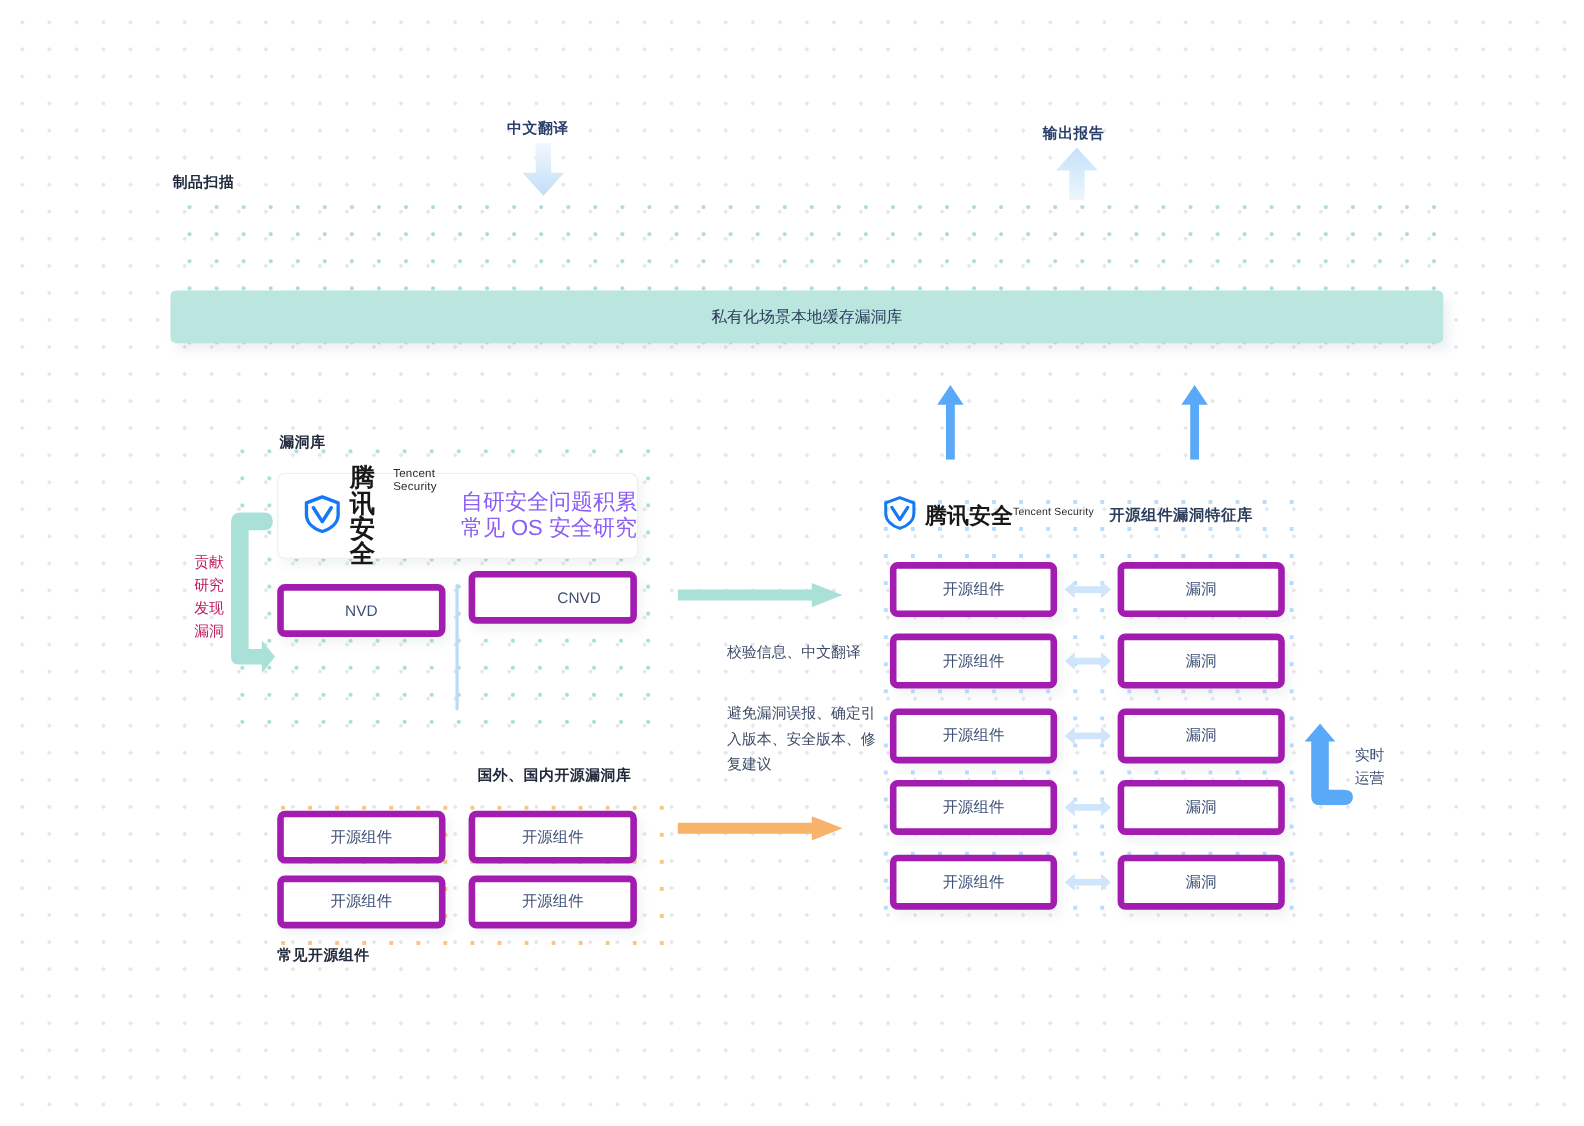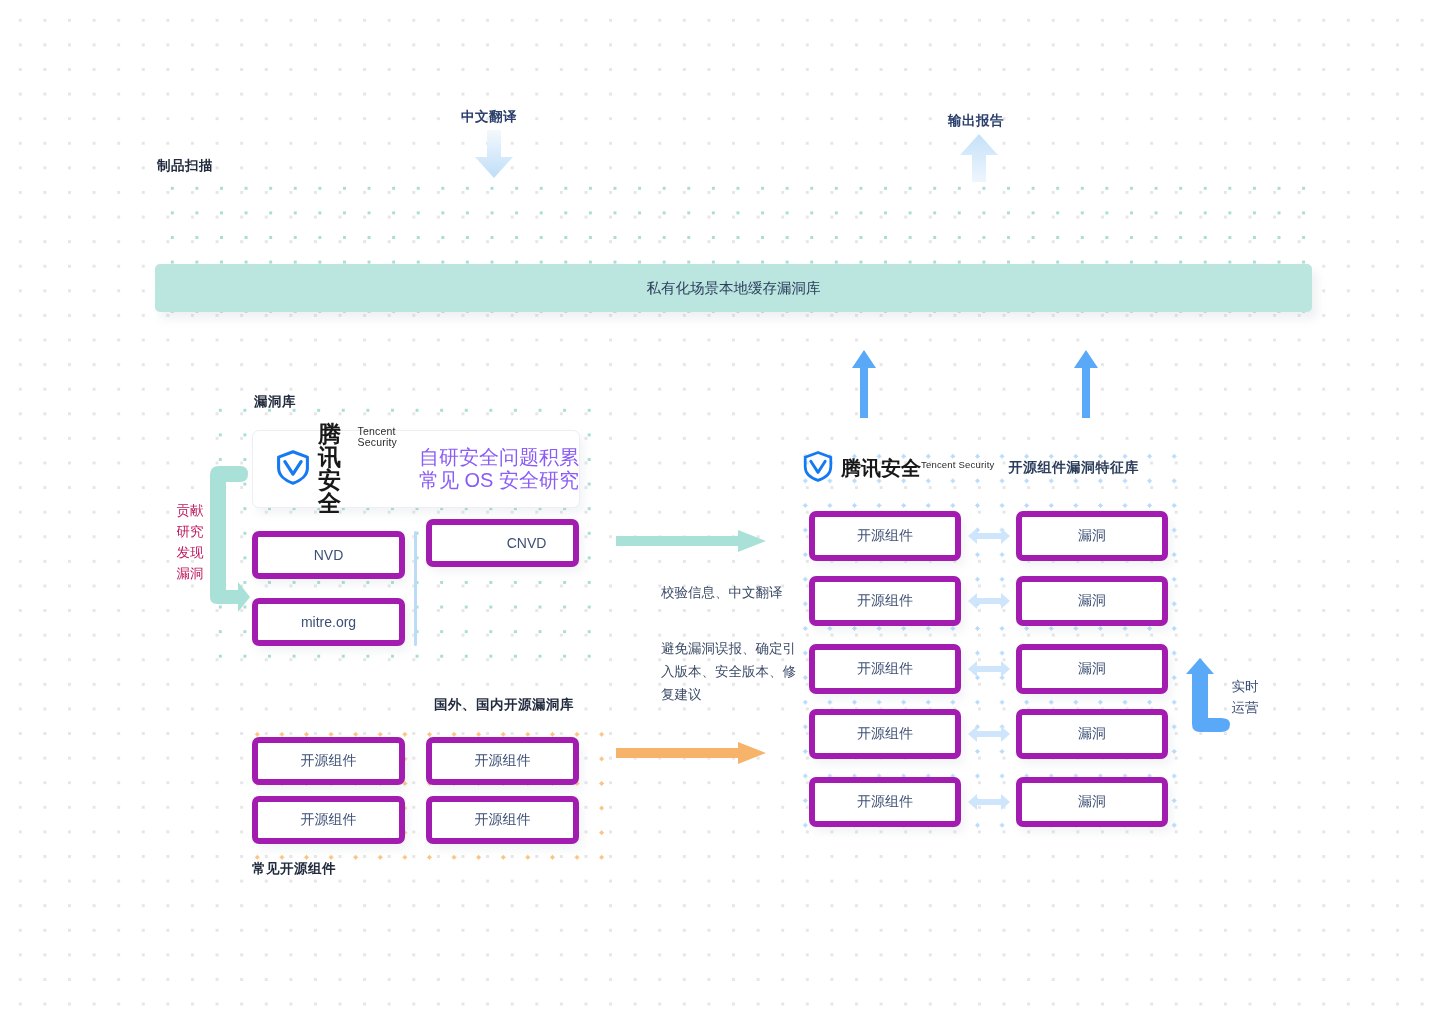--- a/index.html
+++ b/index.html
@@ -194,21 +194,20 @@
       </span>
     </div>
     <div class="logo-desc" style="margin-left:22px;">
       <div>自研安全问题积累</div>
       <div>常见 OS 安全研究</div>
     </div>
   </div>
 
   <div class="abs card" style="left:252px; top:531px; width:153px; height:48px;">NVD</div>
   <div class="abs card" style="left:426px; top:519px; width:153px; height:48px;padding-left:48px;">CNVD</div>
-  <div class="abs card" style="left:252px; top:598px; width:153px; height:48px;">mitre.org</div>
 
   <div class="abs divider-v" style="left:414px; top:531px; width:3px; height:115px;"></div>
 
   <div class="abs lbl-section" style="left:434px; top:656px;margin-top:40px;">国外、国内开源漏洞库</div>
 
   <svg class="abs" style="left:616px; top:530px;" width="150" height="22" viewBox="0 0 150 22">
     <path d="M0 6 H122 V0 L150 11 L122 22 V16 H0 Z" fill="#a9e0d7"></path>
   </svg>
 
   <div class="abs lbl-note" style="left:616px; top:581px;">校验信息、中文翻译</div>

